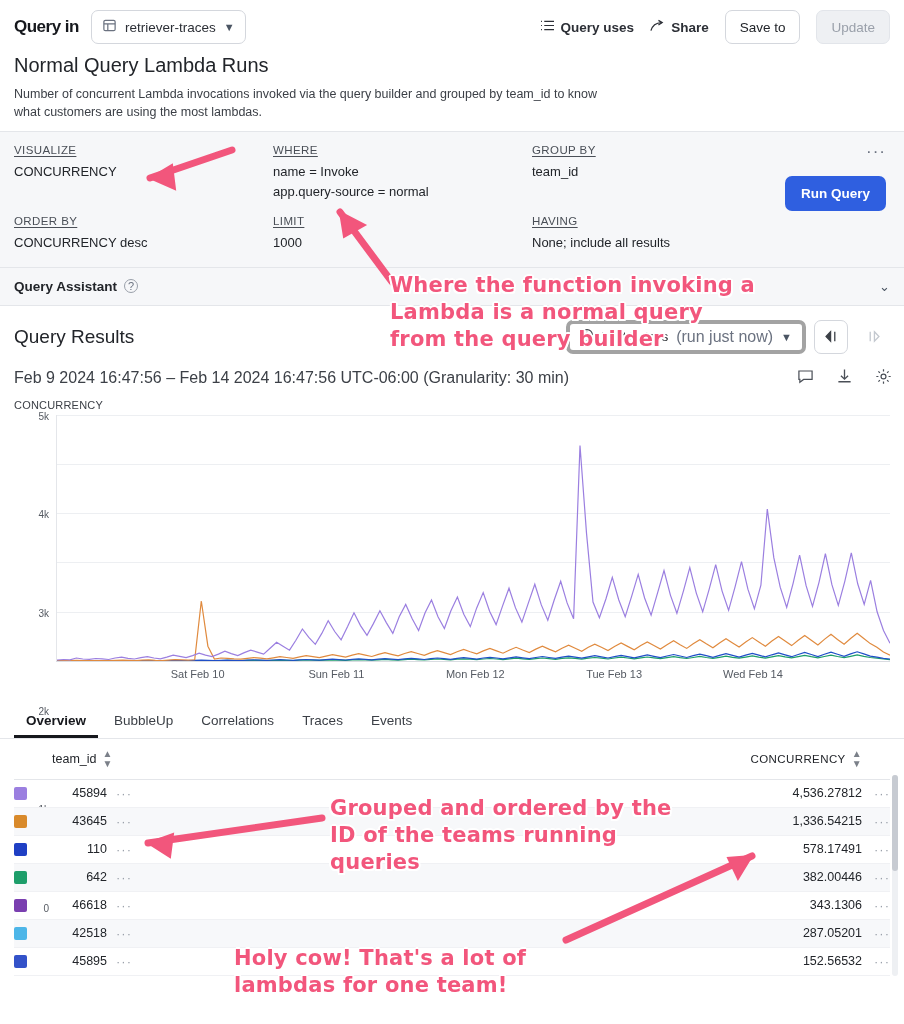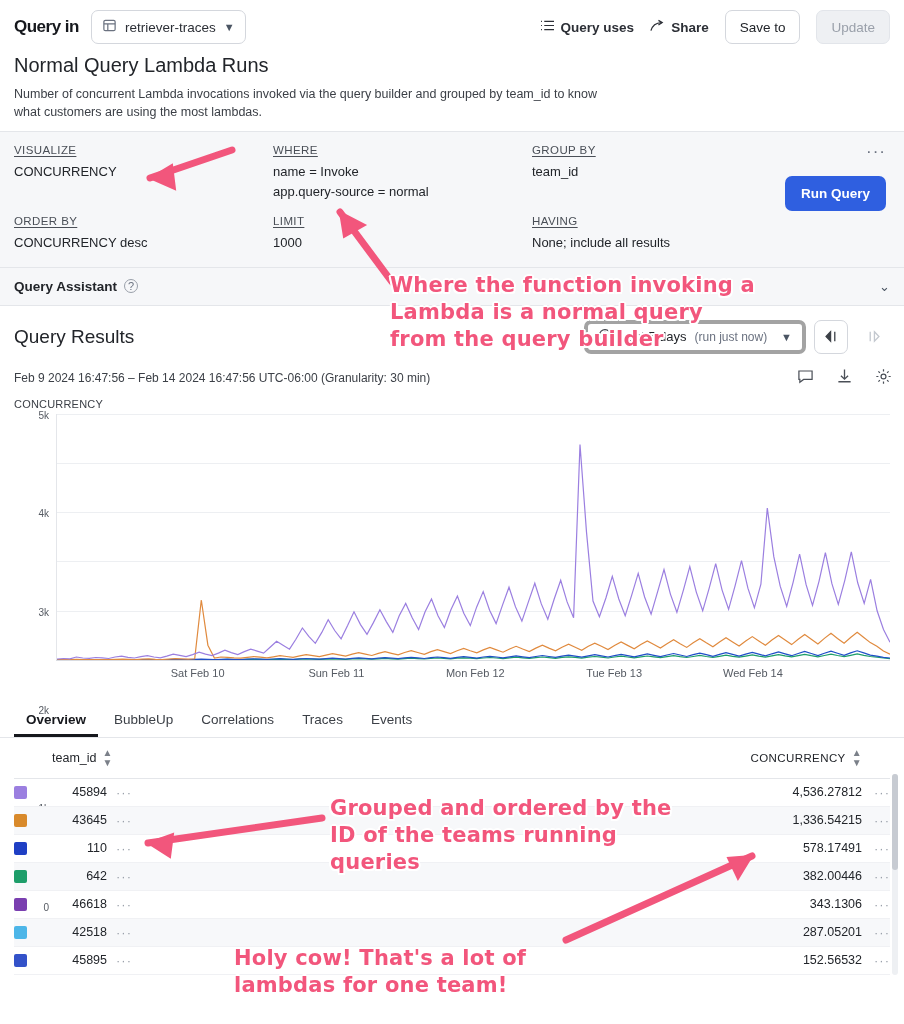--- a/index.html
+++ b/index.html
@@ -164,32 +164,32 @@
     padding: 14px 14px 8px 14px;
   }
   .qr-title { font-size: 19px; color: #22252a; }
   .qr-controls { margin-left: auto; display: flex; align-items: center; gap: 8px; }
   .time-select {
     display: flex; align-items: center; gap: 8px;
     border: 4px solid #a3a3a3; border-radius: 7px;
     background: #fff; font-size: 13px; padding: 8px 10px;
     height: 34px; min-width: 222px;
   }
-  .time-sub { color: #6b7280; font-size: 12px; }
+  .time-sub { color: #6b7280; font-size: 16px; }
   .icon-btn {
     border: 1px solid #d4d7dd; border-radius: 7px; background: #fff;
     width: 34px; height: 34px; display: flex; align-items: center; justify-content: center;
     color: #3c4047;
   }
   .icon-btn.ghost { border-color: transparent; color: #b9bec6; }
 
   .qr-meta {
     display: flex; align-items: center;
     padding: 6px 12px 2px 14px;
-    font-size: 12px; color: #3c4047;
+    font-size: 16px; color: #3c4047;
   }
   .qr-meta-icons { margin-left: auto; display: flex; gap: 22px; color: #4a4f57; }
 
   
   .chart-wrap { padding: 8px 14px 0 14px; position: relative; }
   .y-axis-title { font-size: 11px; color: #3c4047; margin-bottom: 4px; letter-spacing: 0.2px; }
   .plot {
     position: relative;
     height: 246px;
     margin-left: 42px;

